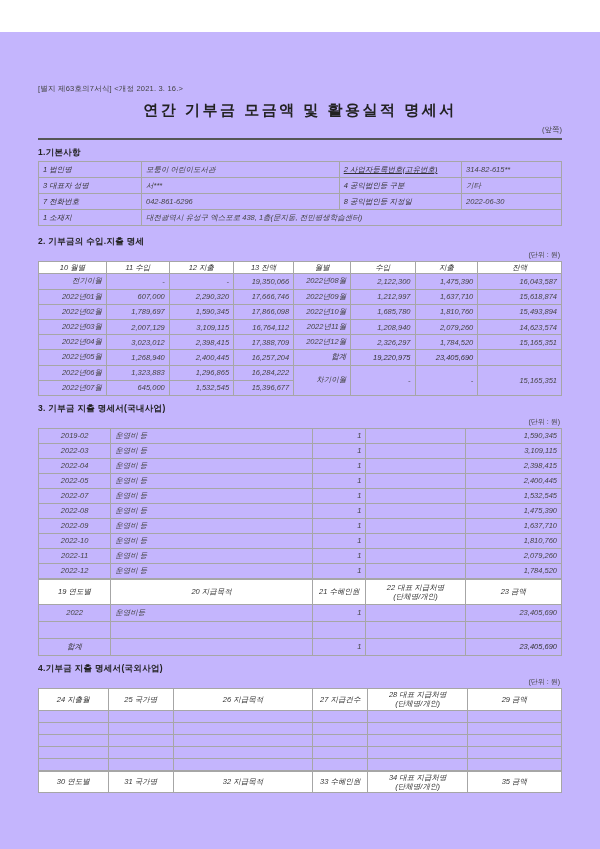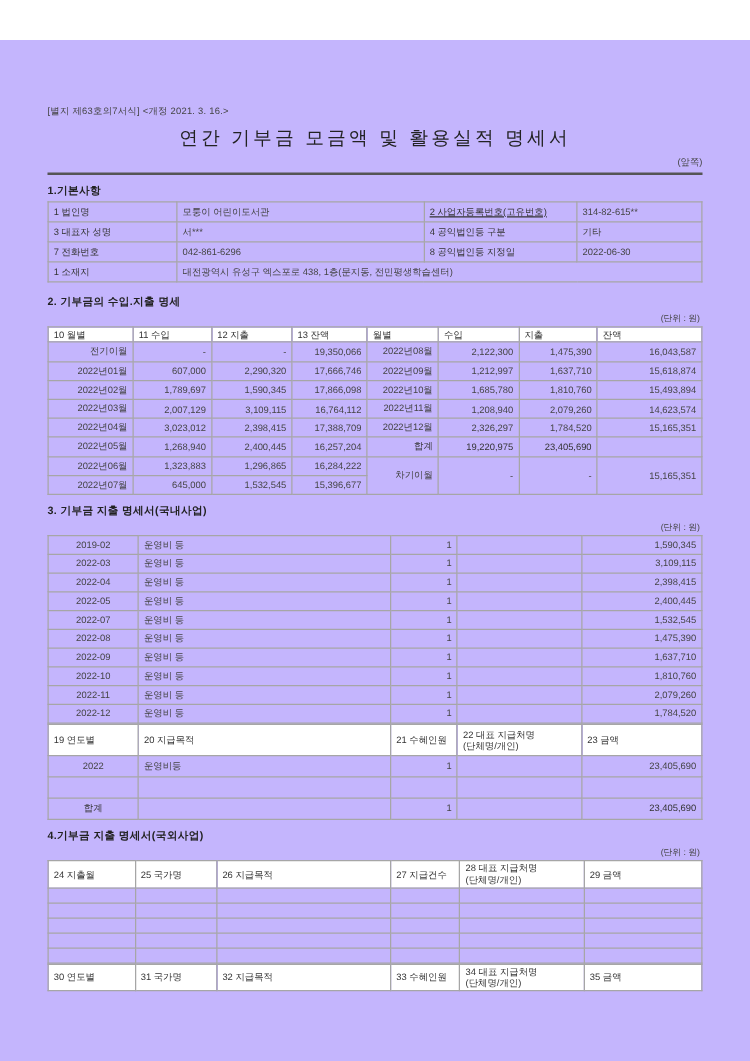--- a/index.html
+++ b/index.html
@@ -1,27 +1,27 @@
 <!DOCTYPE html>
 <html><head>
 <meta charset="utf-8">
 <style>
   html,body{margin:0;padding:0;background:#e8e8e8;}
   body{width:600px;height:849px;background:#ffffff;font-family:"Liberation Sans","DejaVu Sans",sans-serif;color:#333;}
   .page{position:relative;width:600px;height:849px;background:#c4b5fd;box-sizing:border-box;padding:52px 38px 0 38px;overflow:hidden;margin-top:32px;}
   .notation{font-size:7.5px;color:#444;letter-spacing:.2px;}
-  .title{margin-top:7px;text-align:center;font-size:15px;font-weight:normal;color:#222;letter-spacing:2.5px;}
+  .title{margin-top:7px;text-align:center;font-size:15px;font-weight:bold;color:#222;letter-spacing:2.5px;}
   .side{margin-top:5px;text-align:right;font-size:7.5px;color:#444;}
   .toprule{margin-top:3px;border-top:2px solid #555;height:0;}
   .sec-head{margin-top:7px;font-size:8.5px;font-weight:bold;color:#222;letter-spacing:.3px;}
   .sec-head.mt{margin-top:10px;}
   .unit{text-align:right;font-size:7px;color:#444;margin:2px 2px 1px 0;}
-  table.t{width:100%;border-collapse:collapse;table-layout:fixed;font-size:7.5px;color:#444;}
+  table.t{width:100%;border-collapse:collapse;table-layout:fixed;font-size:7.5px;color:#444;font-style:italic;}
   table.t th,table.t td{border:1px solid #a6a6a6;padding:1px 4px;vertical-align:middle;overflow:hidden;white-space:nowrap;}
-  table.t th{font-weight:normal;color:#333;text-align:left;white-space:pre-line;line-height:1.25;}
+  table.t th{font-weight:normal;color:#333;text-align:center;white-space:pre-line;line-height:1.25;}
   table.t{border:1px solid #8a8a8a;}
   .hdr th{border-top:1.5px solid #6b6b6b;border-bottom:1px solid #8a8a8a;background:#fff;}
   .info td{height:13px;font-size:7.5px;}
   .info td.lab{color:#333;}
   .u{text-decoration:underline;}
   .s2 td{height:12.2px;text-align:right;}
   .s3 td{height:12px;}
   .s3 th{height:22px;}
   .s3b td{height:14px;}
   .s4 th{height:18px;}

